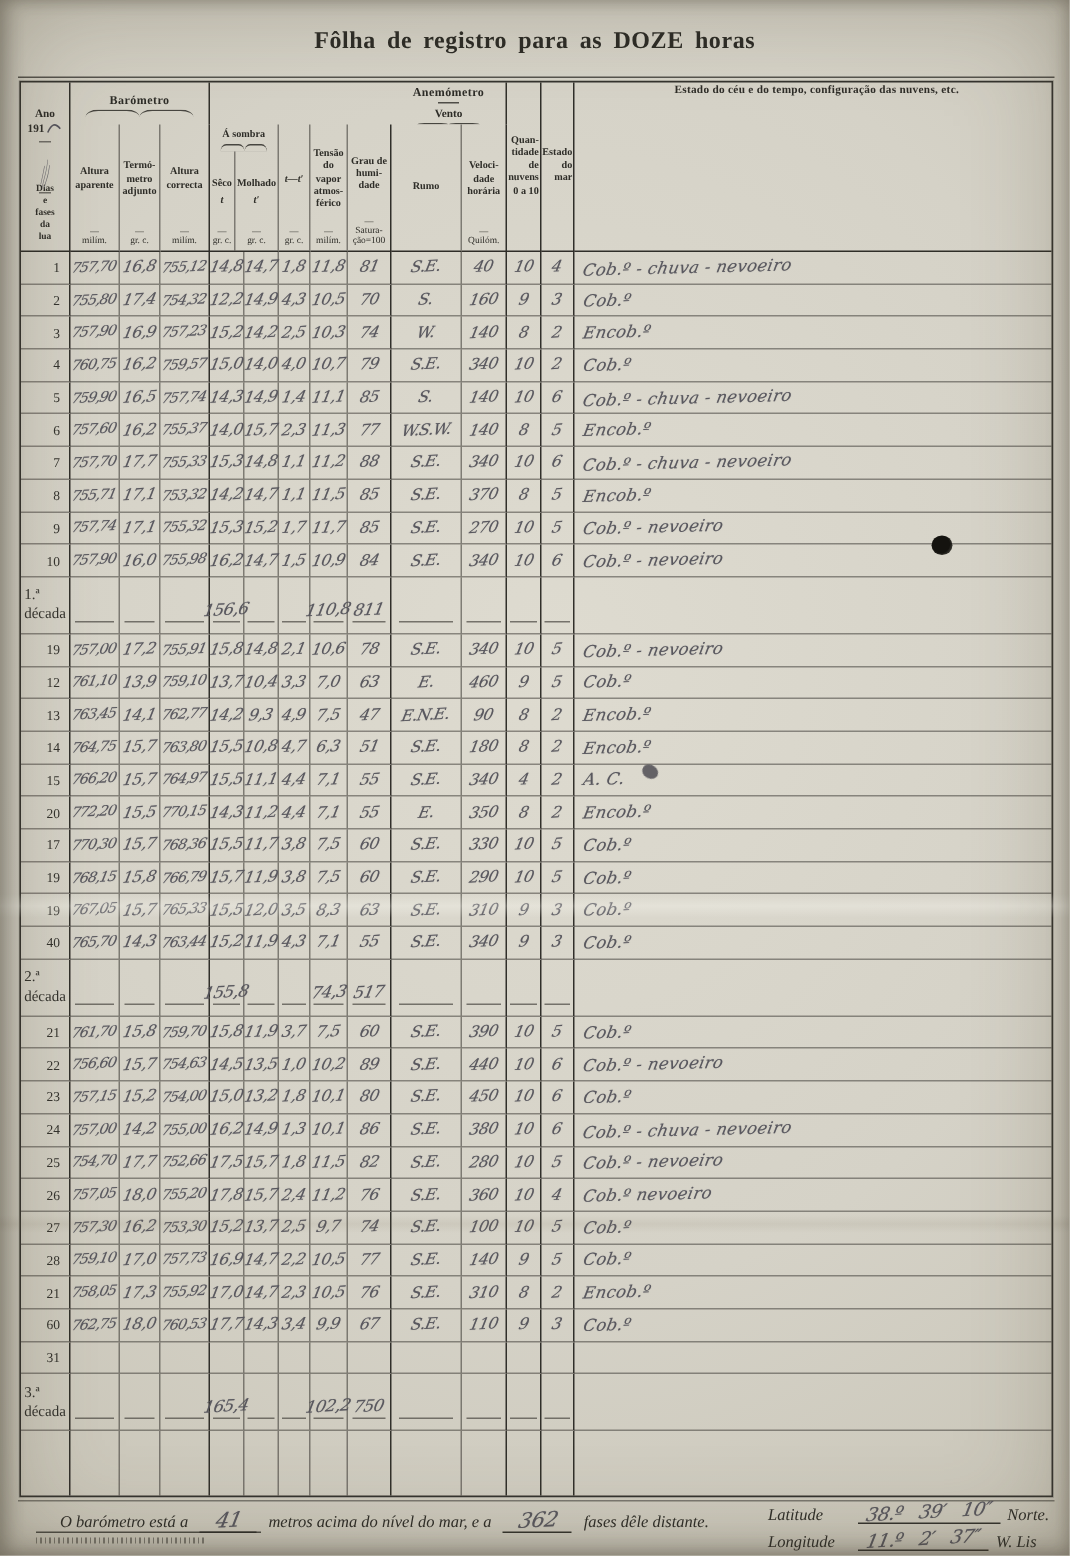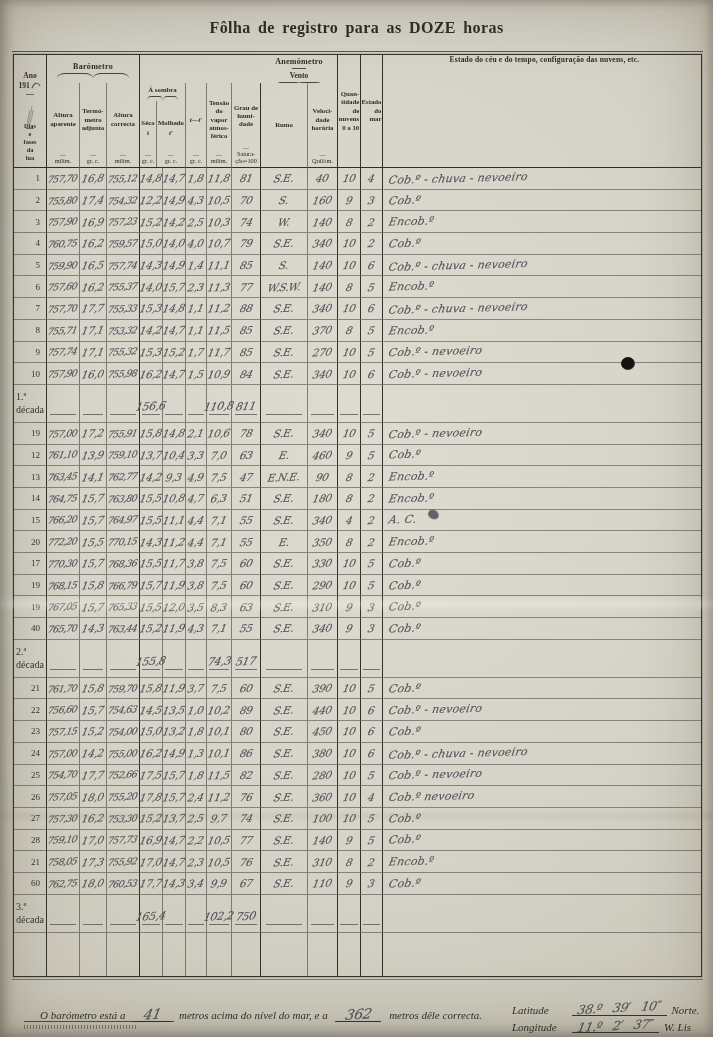--- a/index.html
+++ b/index.html
@@ -1592,20 +1592,38 @@
           <div class="cell c-nuvens b-thick">
             <span class="ink">9</span>
           </div>
           <div class="cell c-mar b-thick">
             <span class="ink">3</span>
           </div>
           <div class="cell c-ceu">
             <span class="ink">Cob.º</span>
           </div>
         </div>
+        <div class="grid trow t-day">
+          <div class="cell c-day b-thick">
+            <span class="dnum">31</span>
+          </div>
+          <div class="cell c-aparente"></div>
+          <div class="cell c-adjunto"></div>
+          <div class="cell c-correcta b-thick"></div>
+          <div class="cell c-seco"></div>
+          <div class="cell c-molhado"></div>
+          <div class="cell c-dif"></div>
+          <div class="cell c-tensao"></div>
+          <div class="cell c-grau b-thick"></div>
+          <div class="cell c-rumo"></div>
+          <div class="cell c-vel b-thick"></div>
+          <div class="cell c-nuvens b-thick"></div>
+          <div class="cell c-mar b-thick"></div>
+          <div class="cell c-ceu"></div>
+        </div>
         <div class="grid trow t-decade">
           <div class="cell c-day b-thick">
             <span class="dlab">3.ª
 década</span>
           </div>
           <div class="cell c-aparente"></div>
           <div class="cell c-adjunto"></div>
           <div class="cell c-correcta b-thick"></div>
           <div class="cell c-seco">
             <span class="ink">165,4</span>
@@ -1644,21 +1662,21 @@
   </div>
 
   <div class="blot1"></div>
   <div class="blot2"></div>
 
   <div class="baro-line">
     <span>O barómetro está a</span>
     <span class="fillv w1"><span class="ink">41</span></span>
     <span>metros acima do nível do mar, e a</span>
     <span class="fillv w2"><span class="ink">362</span></span>
-    <span>metros dêle correcta.</span>
+    <span>fases dêle distante.</span>
   </div>
 
   <div class="coords">
     <div class="coord-line">
       <span class="lab">Latitude</span>
       <span class="cfill"><span class="ink">38.º   39′   10″</span></span>
       <span>Norte.</span>
     </div>
     <div class="coord-line">
       <span class="lab">Longitude</span>

